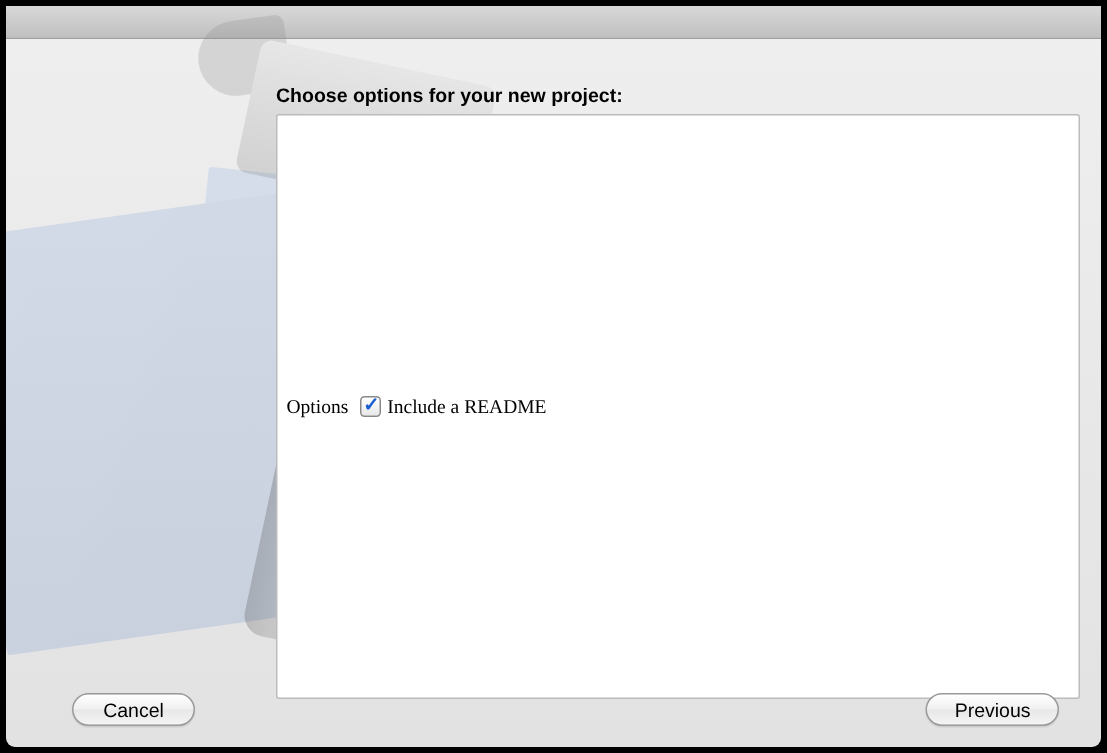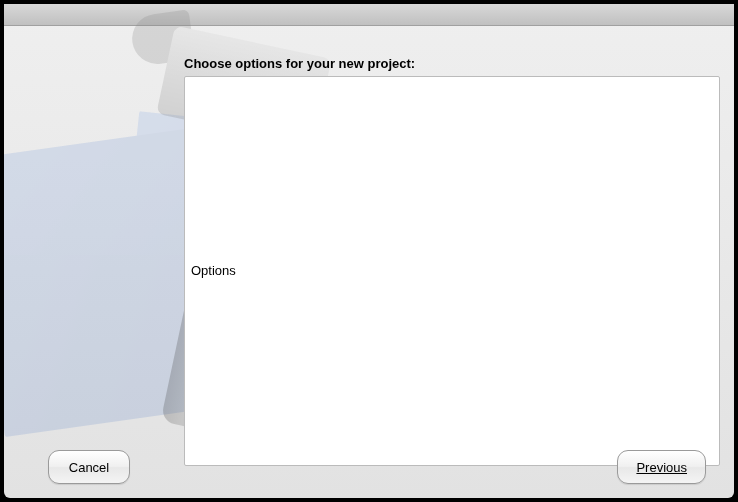--- a/index.html
+++ b/index.html
@@ -136,20 +136,21 @@
     
     .options-panel {
       position: absolute;
       top: 50px;
       left: 180px;
       right: 14px;
       height: 390px;
       background: #fff;
       border: 1px solid #bbb;
       border-radius: 2px;
+      font-family: Liberation Serif, serif;
     }
     
     .options-row {
       position: absolute;
       top: 186px;
       left: 6px;
       display: flex;
       align-items: center;
       gap: 8px;
     }
@@ -197,21 +198,21 @@
       position: absolute;
       bottom: 14px;
       left: 0;
       right: 0;
       padding: 0 16px;
       display: flex;
       align-items: center;
     }
     
     .btn {
-      height: 34px;
+      height: 22px;
       padding: 0 18px;
       border: 1px solid #9a9a9a;
       border-radius: 11px;
       background: linear-gradient(to bottom, #ffffff 0%, #f0f0f0 48%, #e8e8e8 52%, #f4f4f4 100%);
       font-size: 13px;
       color: #000;
       cursor: pointer;
       font-family: inherit;
       box-shadow: 0 1px 1px rgba(0,0,0,0.1);
       min-width: 82px;
@@ -226,21 +227,20 @@
     .btn-left {
       margin-left: 28px;
     }
     
     .spacer {
       flex: 1;
     }
     
     .btn-prev {
       margin-right: 12px;
-      text-decoration: underline;
     }
   </style>
 </head>
 <body>
 
 <div class="window">
   <div class="titlebar"></div>
 
   <div class="content-area">
 
@@ -254,20 +254,24 @@
       <div class="hammer-head"></div>
       <div class="hammer-handle"></div>
       <div class="hammer-grip"></div>
     </div>
 
     <div class="heading">Choose options for your new project:</div>
 
     <div class="options-panel">
       <div class="options-row">
         <span class="options-label">Options</span>
+        <div class="checkbox-wrap">
+          <div class="checkbox checked"></div>
+          <span class="checkbox-label">Include a README</span>
+        </div>
       </div>
     </div>
 
     <div class="button-bar">
       <button class="btn btn-left">Cancel</button>
       <div class="spacer"></div>
       <button class="btn btn-prev">Previous</button>
     </div>
 
   </div>

